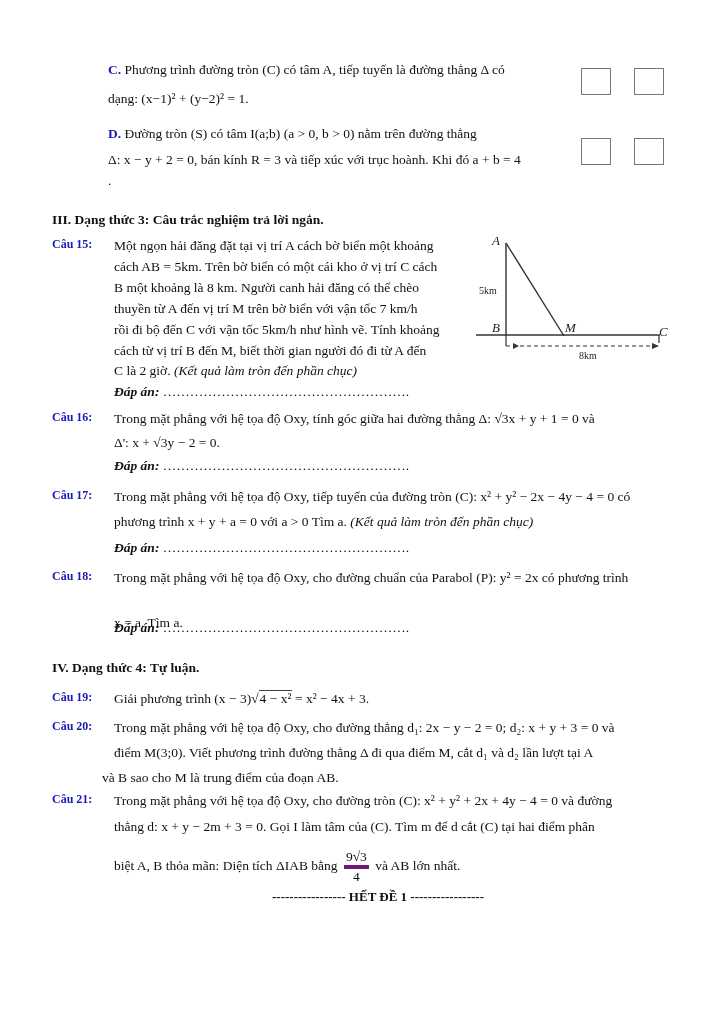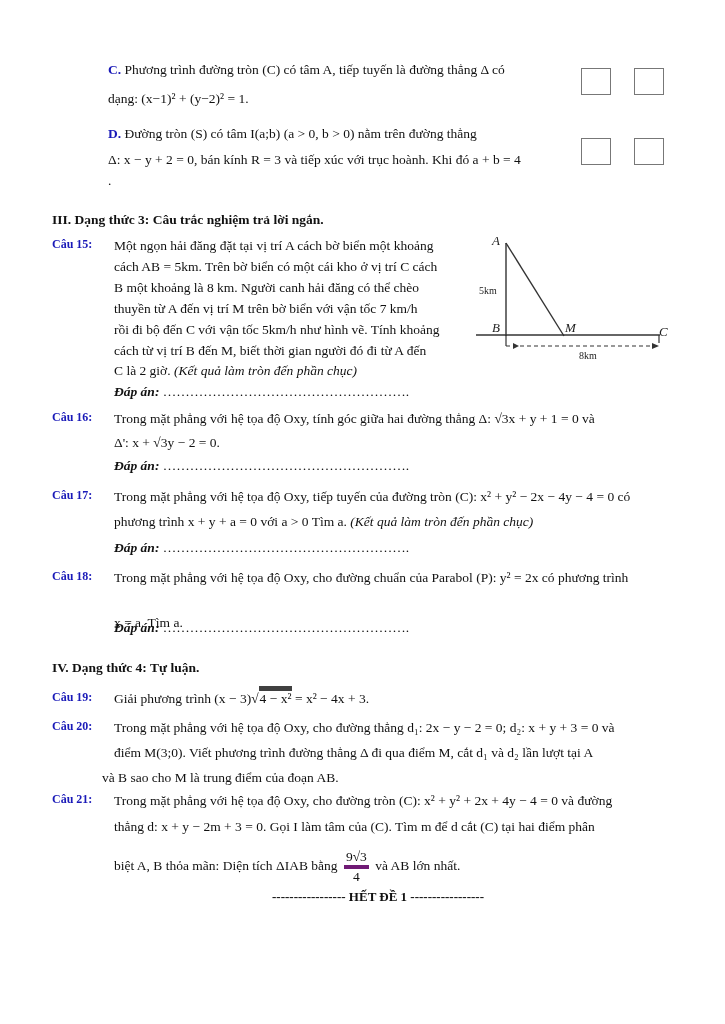--- a/index.html
+++ b/index.html
@@ -13,21 +13,21 @@
   .line { position: absolute; white-space: nowrap; line-height: 18px; }
   .qlabel { position: absolute; color: #1a1ab8; font-weight: bold; font-size: 12px; white-space: nowrap; }
   .opt-letter { color: #1a1ab8; font-weight: bold; }
   .section { position: absolute; font-weight: bold; font-size: 13.5px; white-space: nowrap; }
   .answer { position: absolute; white-space: nowrap; }
   .answer b { font-style: italic; font-weight: bold; }
   .box { position: absolute; width: 30px; height: 27px; border: 1.4px solid #777; box-sizing: border-box; background: #fff; }
   .frac { display: inline-block; vertical-align: middle; text-align: center; line-height: 16px; margin: 0 3px; }
   .frac .num { display: block; border-bottom: 4px solid #701a75; padding: 0 2px; }
   .frac .den { display: block; }
-  .sqrt { border-top: 5px solid #404040; padding-left: 1px; }
+  .sqrt { border-top: 1px solid #404040; padding-left: 1px; }
   .end { position: absolute; font-weight: bold; white-space: nowrap; font-size: 13px; }
 </style>
 </head>
 <body>
 
 <div class="line" style="left:108px; top:61px;">
   <span class="opt-letter">C.</span>
   <span>Phương trình đường tròn (C) có tâm A, tiếp tuyến là đường thẳng Δ có</span>
 </div>
 <div class="line" style="left:108px; top:90px;">dạng: (x−1)² + (y−2)² = 1.</div>

